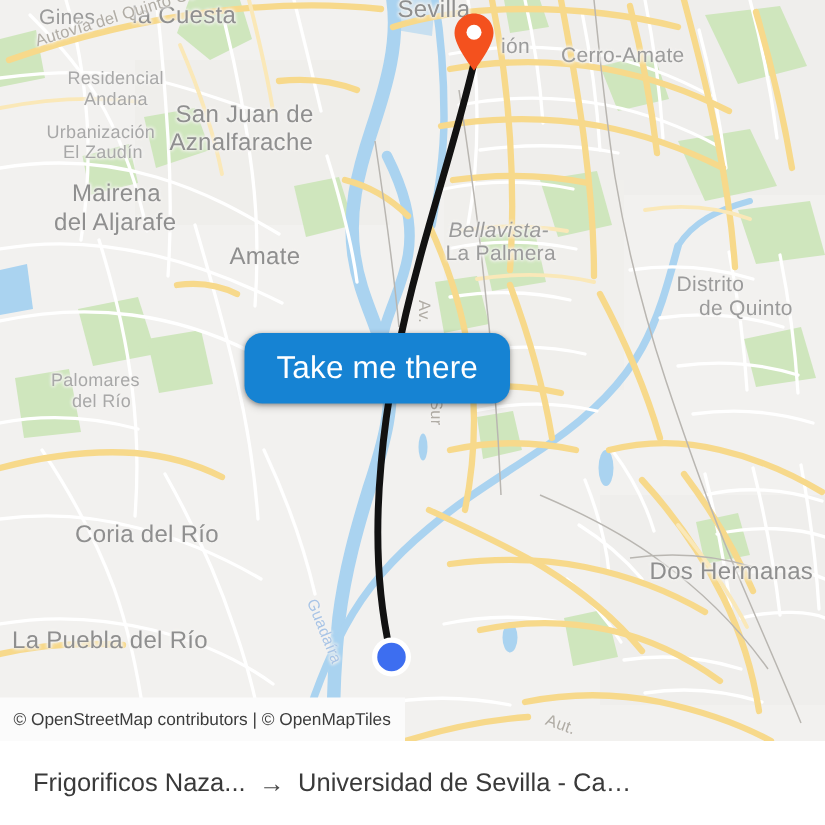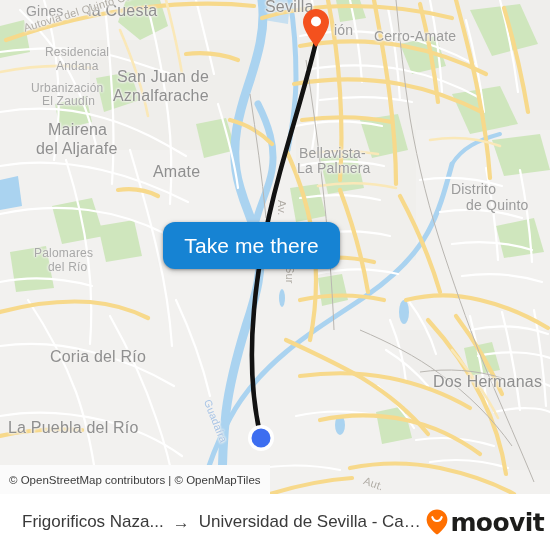--- a/index.html
+++ b/index.html
@@ -286,21 +286,21 @@
     <div class="maplabel lbl-mid" style="left:334px;top:23px;">ión</div>
     <div class="maplabel lbl-small" style="left:45px;top:46px;">Residencial</div>
     <div class="maplabel lbl-small" style="left:56px;top:60px;">Andana</div>
     <div class="maplabel lbl-major" style="left:117px;top:68px;">San Juan de</div>
     <div class="maplabel lbl-major" style="left:113px;top:87px;">Aznalfarache</div>
     <div class="maplabel lbl-small" style="left:31px;top:82px;">Urbanización</div>
     <div class="maplabel lbl-small" style="left:42px;top:95px;">El Zaudín</div>
     <div class="maplabel lbl-major" style="left:48px;top:121px;">Mairena</div>
     <div class="maplabel lbl-major" style="left:36px;top:140px;">del Aljarafe</div>
     <div class="maplabel lbl-major" style="left:153px;top:163px;">Amate</div>
-    <div class="maplabel lbl-mid" style="left:299px;top:146px;">Bellavista-</div>
+    <div class="maplabel lbl-mid" style="left:299px;top:146px;font-style:italic;">Bellavista-</div>
     <div class="maplabel lbl-mid" style="left:297px;top:161px;">La Palmera</div>
     <div class="maplabel lbl-mid" style="left:451px;top:182px;">Distrito</div>
     <div class="maplabel lbl-mid" style="left:442px;top:198px;padding-left:24px;">de Quinto</div>
     <div class="maplabel lbl-small" style="left:34px;top:247px;">Palomares</div>
     <div class="maplabel lbl-small" style="left:48px;top:261px;">del Río</div>
     <div class="maplabel lbl-major" style="left:50px;top:348px;">Coria del Río</div>
     <div class="maplabel lbl-major" style="left:8px;top:419px;">La Puebla del Río</div>
     <div class="maplabel lbl-major" style="left:433px;top:373px;">Dos Hermanas</div>
 
     <div class="maplabel lbl-road" style="left:24px;top:22px;transform:rotate(-17deg);transform-origin:left center;">Autovía del Quinto Centenario</div>
@@ -329,25 +329,15 @@
     <div id="attribution">
       <span>© OpenStreetMap contributors | © OpenMapTiles</span>
     </div>
   </div>
 
   <div id="bottom-bar">
     <span id="trip-origin" class="trip-text">Frigorificos Naza...</span>
     <span id="trip-arrow">→</span>
     <span id="trip-dest" class="trip-text">Universidad de Sevilla - Campu...</span>
 
-    <div id="moovit-logo">
-      <span style="display:flex;">
-        <svg width="22" height="26" viewBox="0 0 22 26">
-          <path d="M11,0.6 C16.7,0.6 21.4,5.2 21.4,10.9 C21.4,18.2 11,25.6 11,25.6
-                   C11,25.6 0.6,18.2 0.6,10.9 C0.6,5.2 5.3,0.6 11,0.6 Z" fill="#ff6f00"></path>
-          <path d="M6.3,8.2 C6.3,8.2 7.6,12.0 11,12.0 C14.4,12.0 15.7,8.2 15.7,8.2" fill="none" stroke="#ffffff" stroke-width="2.1" stroke-linecap="round"></path>
-        </svg>
-      </span>
-      <span id="moovit-wordmark">moovit</span>
-    </div>
   </div>
 
 </div>
 
 </body></html>

